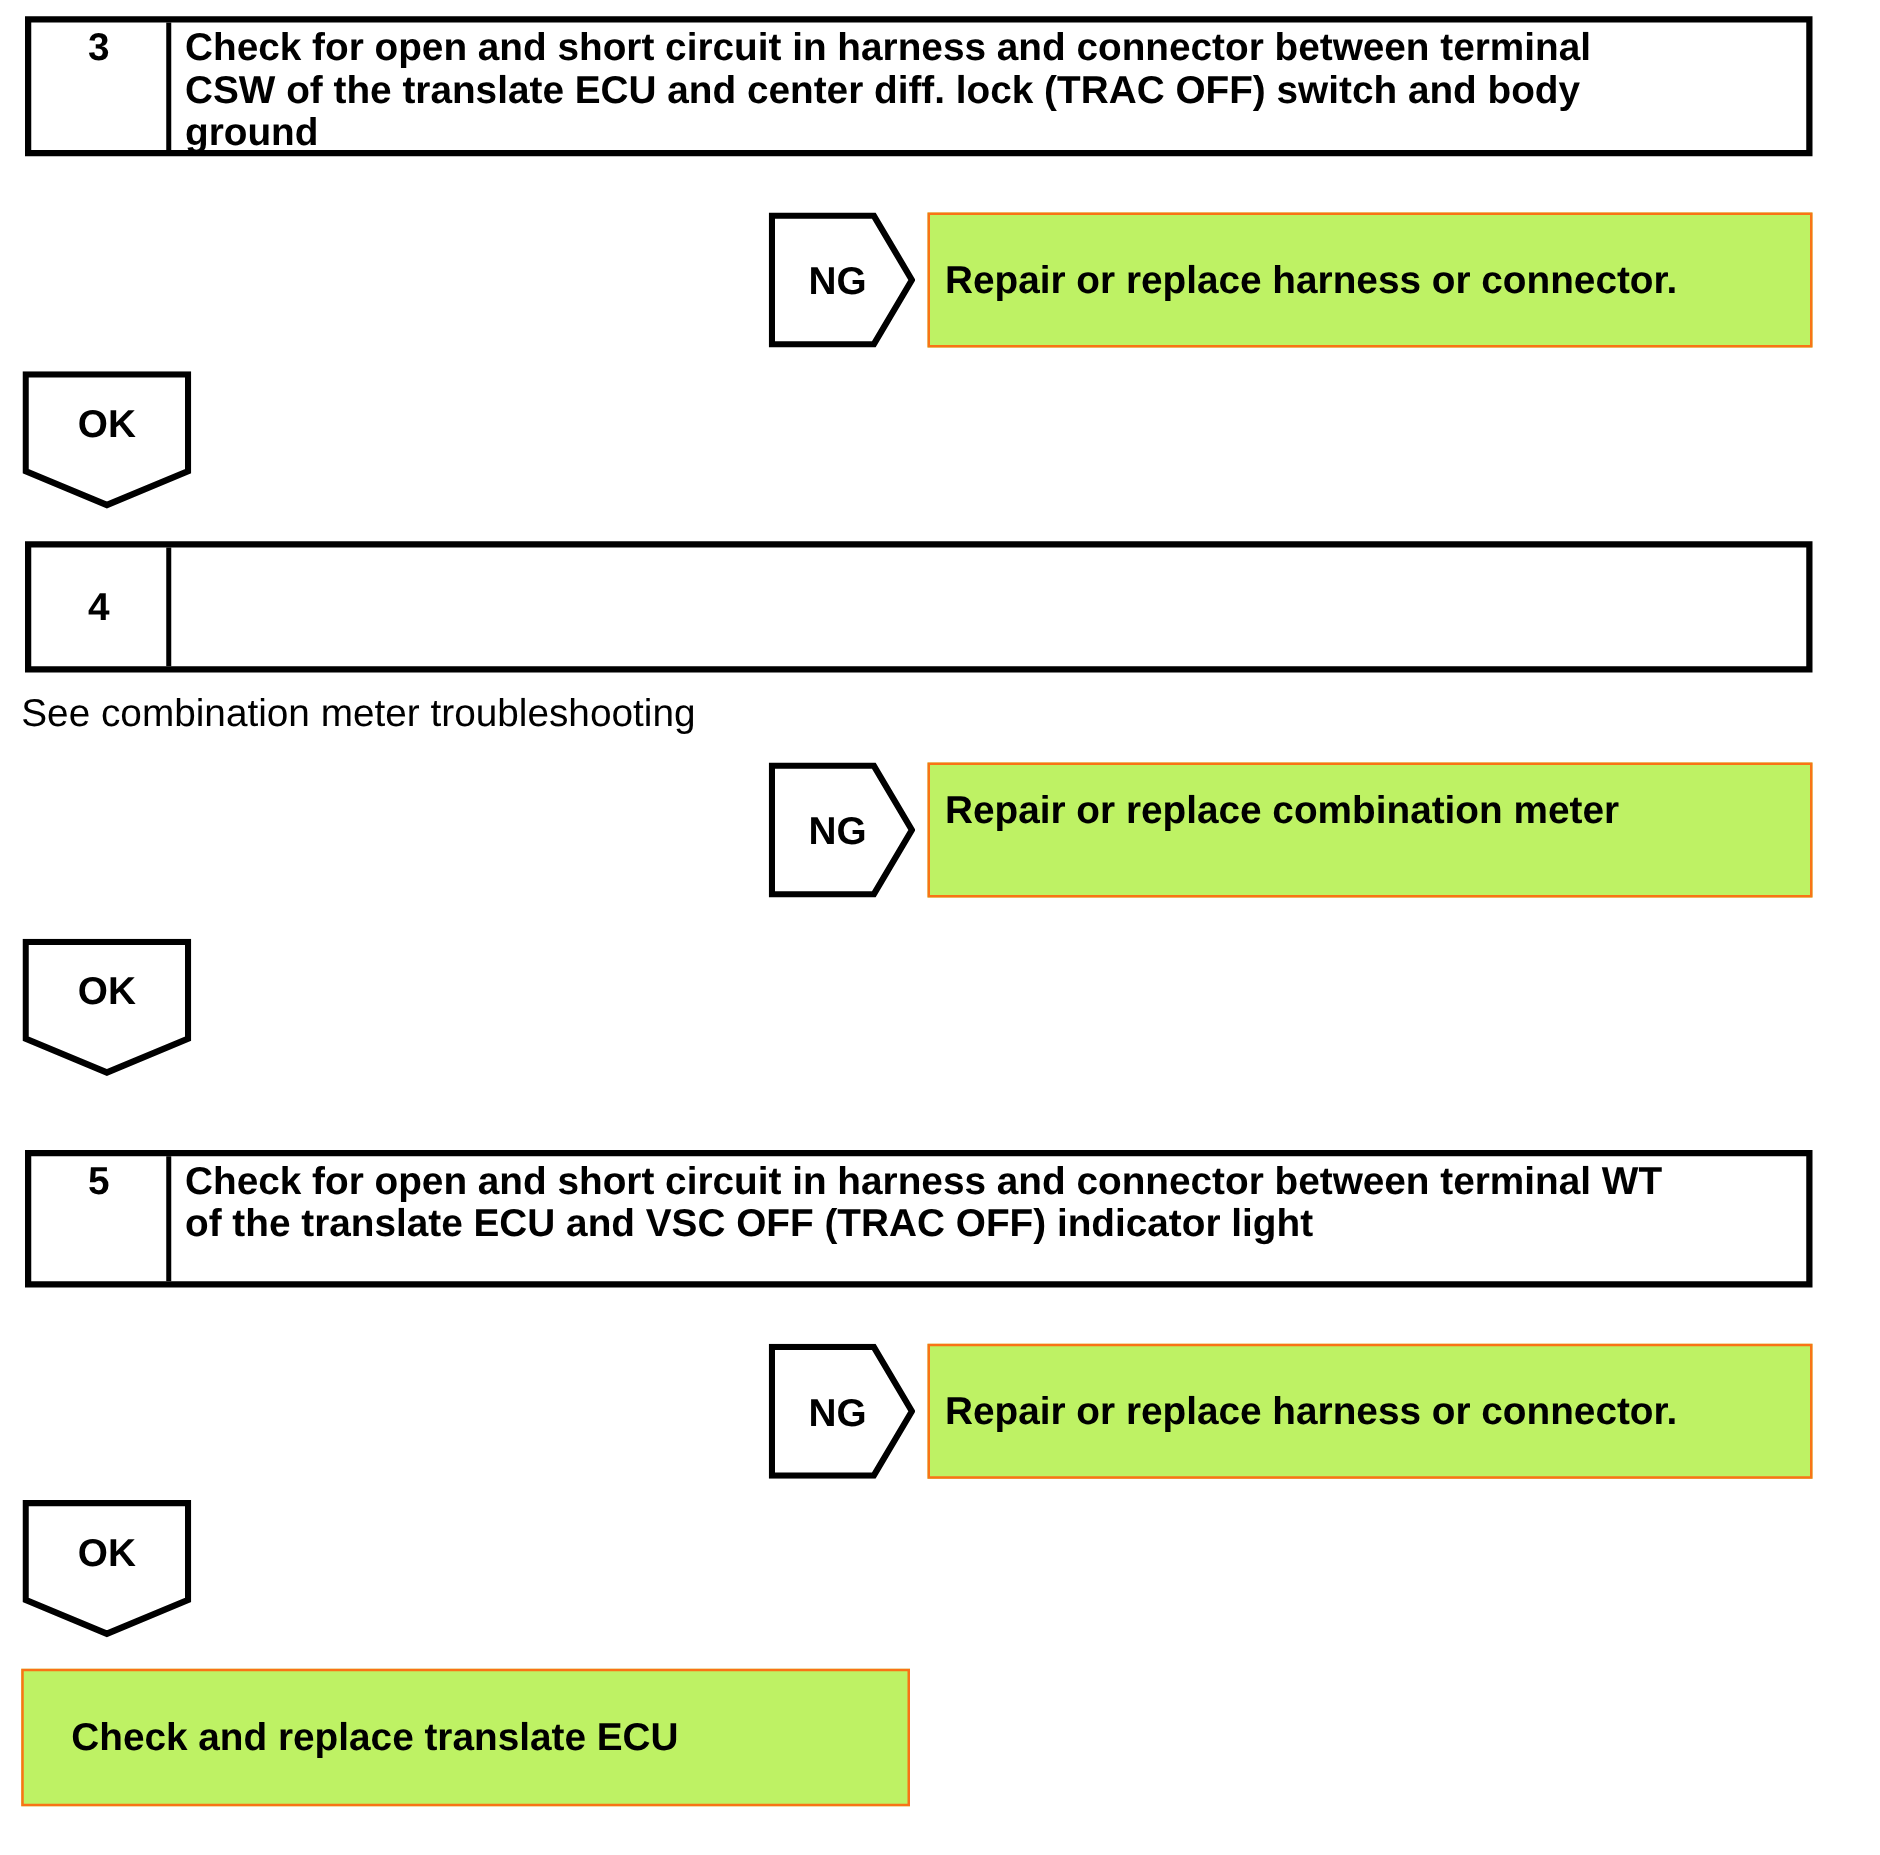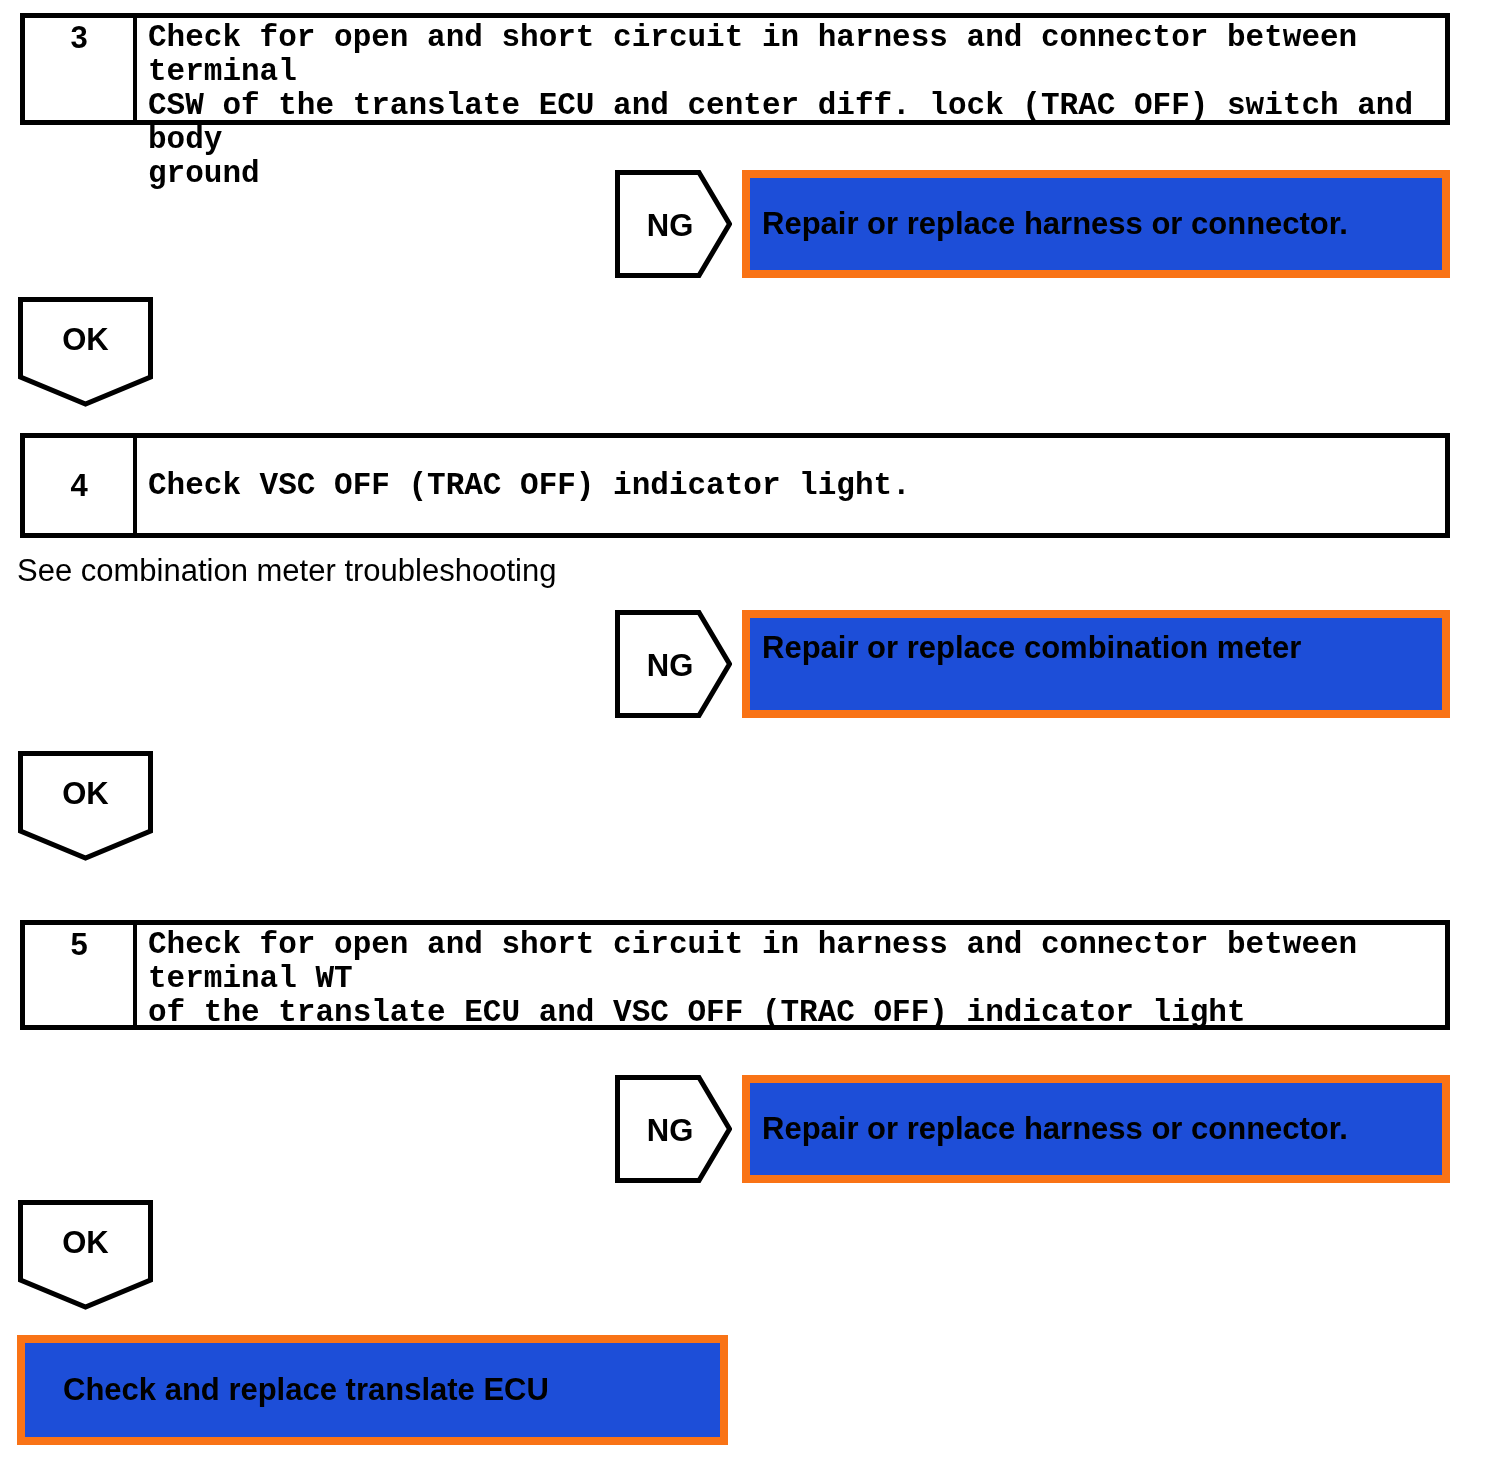--- a/index.html
+++ b/index.html
@@ -34,38 +34,37 @@
     justify-content: center;
     font-weight: bold;
     font-size: 31px;
     line-height: 34px;
   }
   .step-text-wrap {
     flex: 1 1 auto;
     display: flex;
     padding-left: 11px;
     padding-right: 8px;
-    font-family: Liberation Mono, monospace;
   }
   .step-text {
     font-weight: bold;
     font-size: 31px;
     line-height: 34px;
     white-space: pre-line;
   }
   .step-box.top .step-num,
   .step-box.top .step-text-wrap { align-items: flex-start; padding-top: 3px; }
   .step-box.middle .step-num,
   .step-box.middle .step-text-wrap { align-items: center; padding-top: 0; }
 
   
   .result-box {
     box-sizing: border-box;
-    border: 8px solid #f97316;
-    background: #1d4ed8;
+    border: 2px solid #f97316;
+    background: #bef264;
     display: flex;
     align-items: center;
     padding-left: 12px;
     font-weight: bold;
     font-size: 31px;
     line-height: 34px;
   }
   .result-box.raise-text span { position: relative; top: -16px; }
   .final-box { padding-left: 38px; }
 
@@ -116,23 +115,20 @@
     <span>Repair or replace harness or connector.</span>
   </div>
 
   <svg class="abs" style="left:18px; top:297px;" width="135" height="112">
     <polygon class="shape" points="2.5,2.5 132.5,2.5 132.5,80 67.5,107 2.5,80"></polygon>
     <text class="svg-label" x="67.5" y="42">OK</text>
   </svg>
 
   <div class="step-box middle abs" style="left:20px; top:433px; width:1430px; height:105px;">
     <div class="step-num">4</div>
-    <div class="step-text-wrap">
-      <div class="step-text">Check VSC OFF (TRAC OFF) indicator light.</div>
-    </div>
   </div>
 
   <div class="note-text abs" style="left:17px; top:553px;">See combination meter troubleshooting</div>
 
   <svg class="abs" style="left:615px; top:610px;" width="117" height="108">
     <polygon class="shape" points="2.5,2.5 84,2.5 114.5,54 84,105.5 2.5,105.5"></polygon>
     <text class="svg-label" x="55" y="55">NG</text>
   </svg>
 
   <div class="result-box raise-text abs" style="left:742px; top:610px; width:708px; height:108px;">

